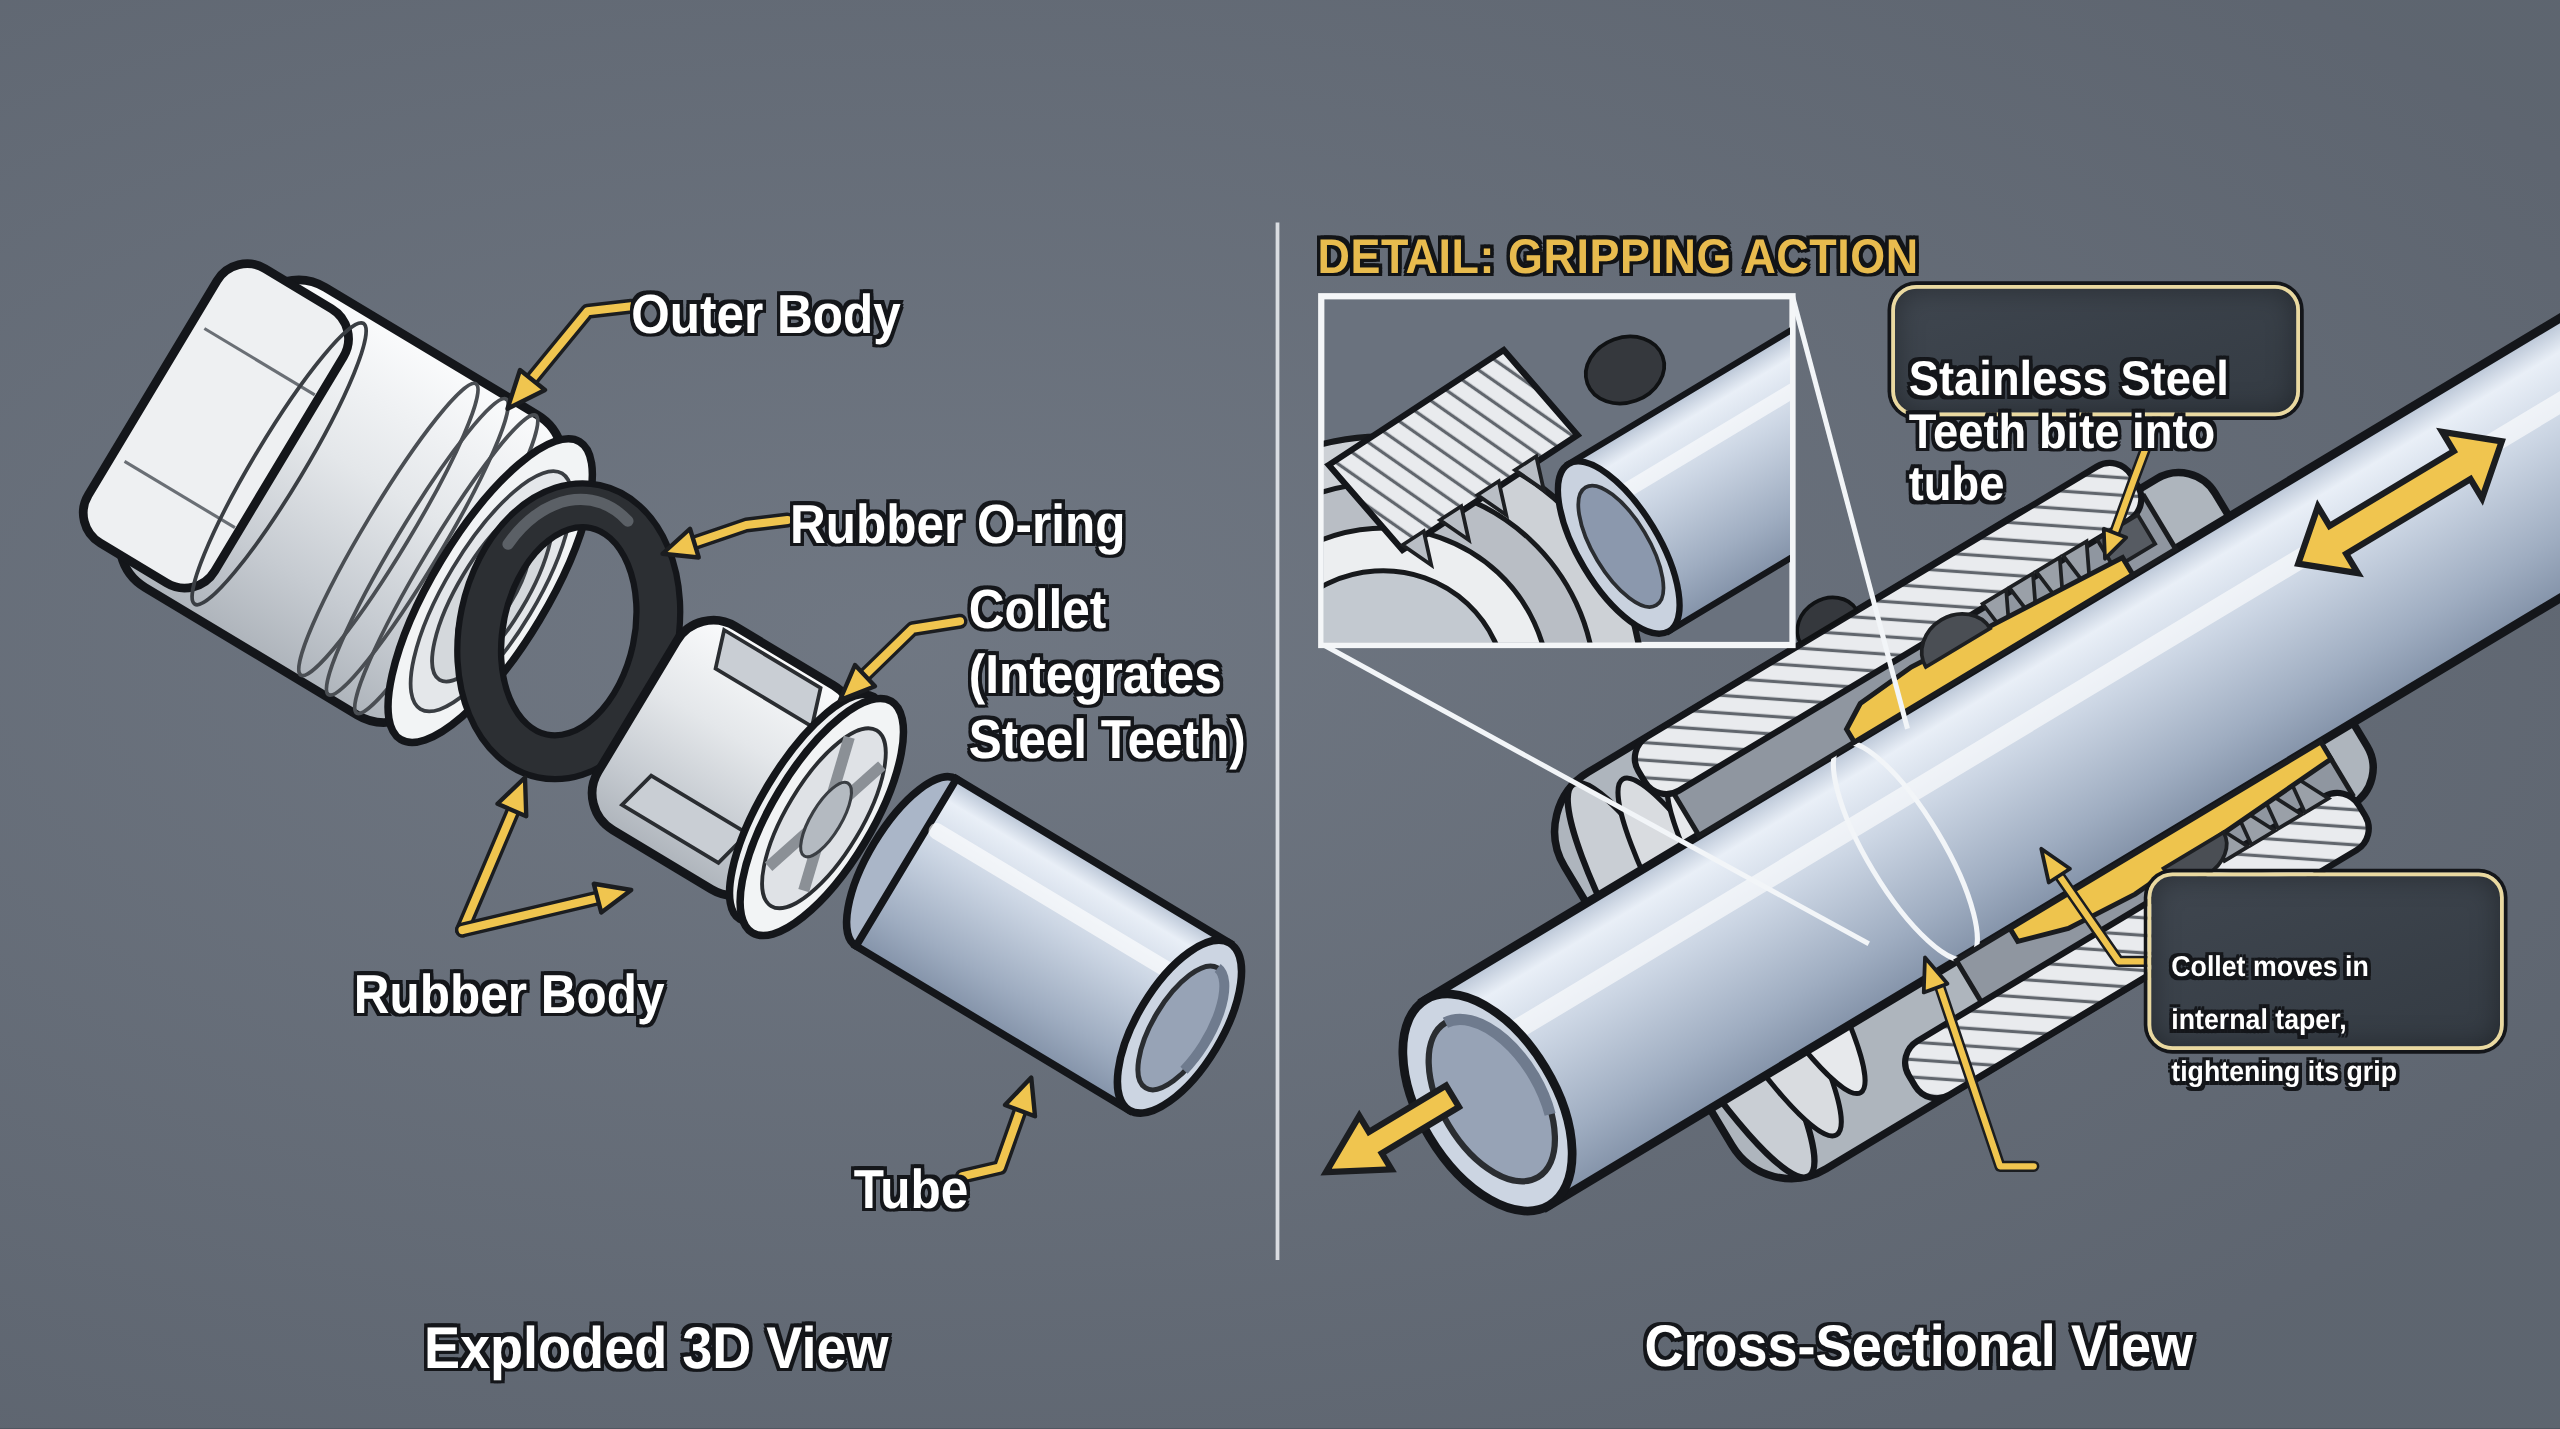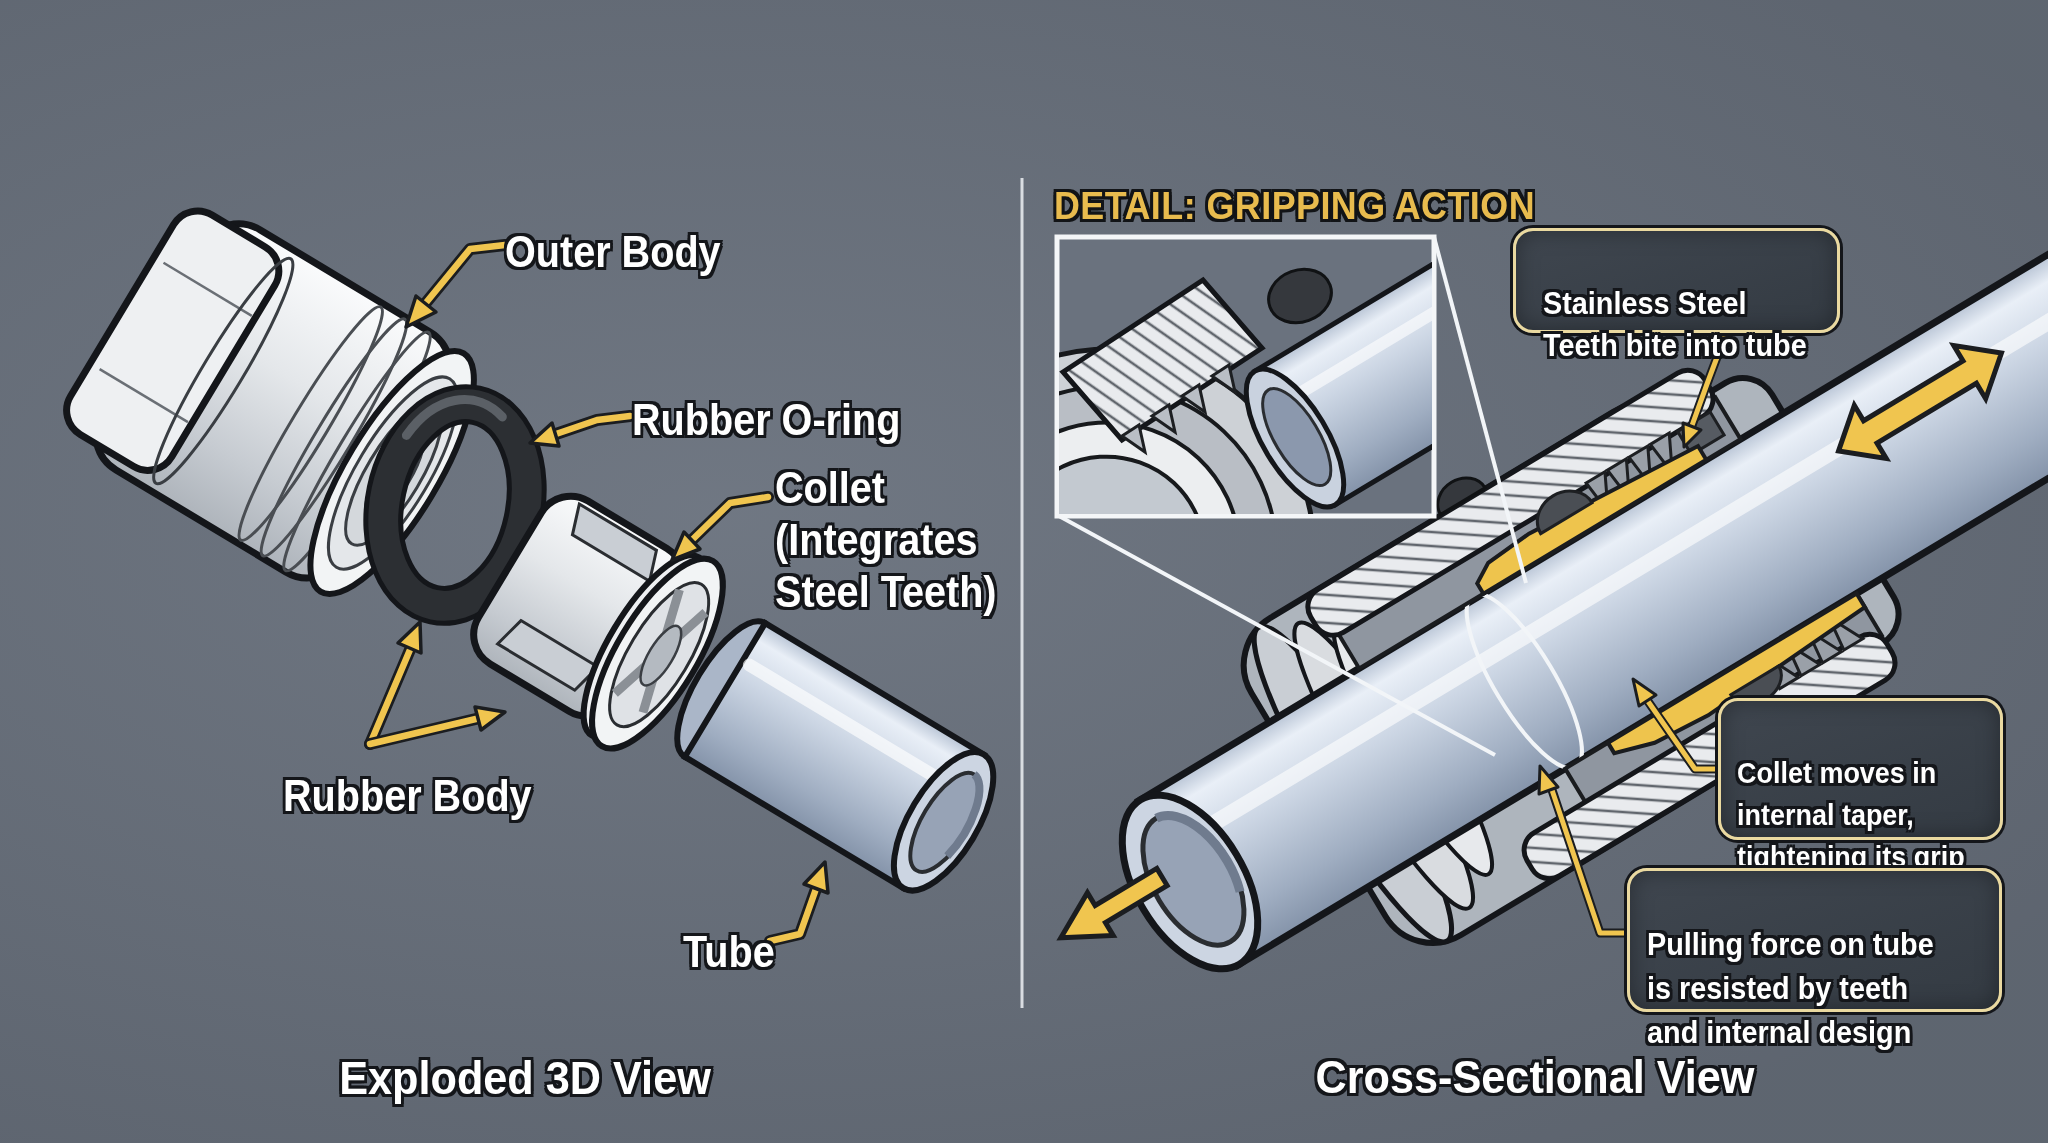--- a/index.html
+++ b/index.html
@@ -21,22 +21,22 @@
   .caption{position:absolute;color:#fff;font-weight:bold;font-size:47px;text-align:center;
          transform:scaleX(.92);transform-origin:center top;z-index:6;white-space:nowrap;}
   .detail-title{position:absolute;left:1054px;top:184px;color:#e8bb4e;font-weight:bold;font-size:39px;
          letter-spacing:.5px;transform:scaleX(.92);transform-origin:left top;z-index:6;white-space:nowrap;
          text-shadow:-3px -3px 0 #121417,3px -3px 0 #121417,-3px 3px 0 #121417,3px 3px 0 #121417,
                      0 -3px 0 #121417,0 3px 0 #121417,-3px 0 0 #121417,3px 0 0 #121417;}
   .callout{position:absolute;background:linear-gradient(160deg,#3f464f 0%,#343b43 100%);
          border:3px solid #ead9a0;border-radius:20px;box-shadow:0 0 0 3px #14161a, inset 0 0 22px rgba(0,0,0,.35);
          color:#fff;font-weight:bold;white-space:pre-line;z-index:6;box-sizing:border-box;}
   .callout .txt{display:block;transform:scaleX(.93);transform-origin:left top;}
-  #co-teeth{left:1513px;top:228px;width:327px;height:105px;font-size:31px;line-height:42px;padding:10px 0 0 27px;}
-  #co-collet{left:1718px;top:698px;width:285px;height:142px;font-size:29px;line-height:42px;padding:9px 0 0 16px;}
+  #co-teeth{left:1513px;top:228px;width:327px;height:105px;font-size:39px;line-height:42px;padding:10px 0 0 11px;}
+  #co-collet{left:1718px;top:698px;width:285px;height:142px;font-size:23px;line-height:42px;padding:9px 0 0 16px;}
   #co-pull{left:1627px;top:868px;width:375px;height:144px;font-size:31px;line-height:44px;padding:8px 0 0 17px;}
   svg{position:absolute;left:0;top:0;z-index:2;}
 </style>
 </head>
 <body>
 
 <div id="stage">
 
   <svg width="2048" height="1143" viewBox="0 0 2048 1143">
     <defs>
@@ -255,19 +255,14 @@
 
   <div class="callout" id="co-teeth">
     <span class="txt outl">Stainless Steel
 Teeth bite into tube</span>
   </div>
   <div class="callout" id="co-collet">
     <span class="txt outl">Collet moves in
 internal taper,
 tightening its grip</span>
   </div>
-  <div class="callout" id="co-pull">
-    <span class="txt outl">Pulling force on tube
-is resisted by teeth
-and internal design</span>
-  </div>
 
 </div>
 
 </body></html>

